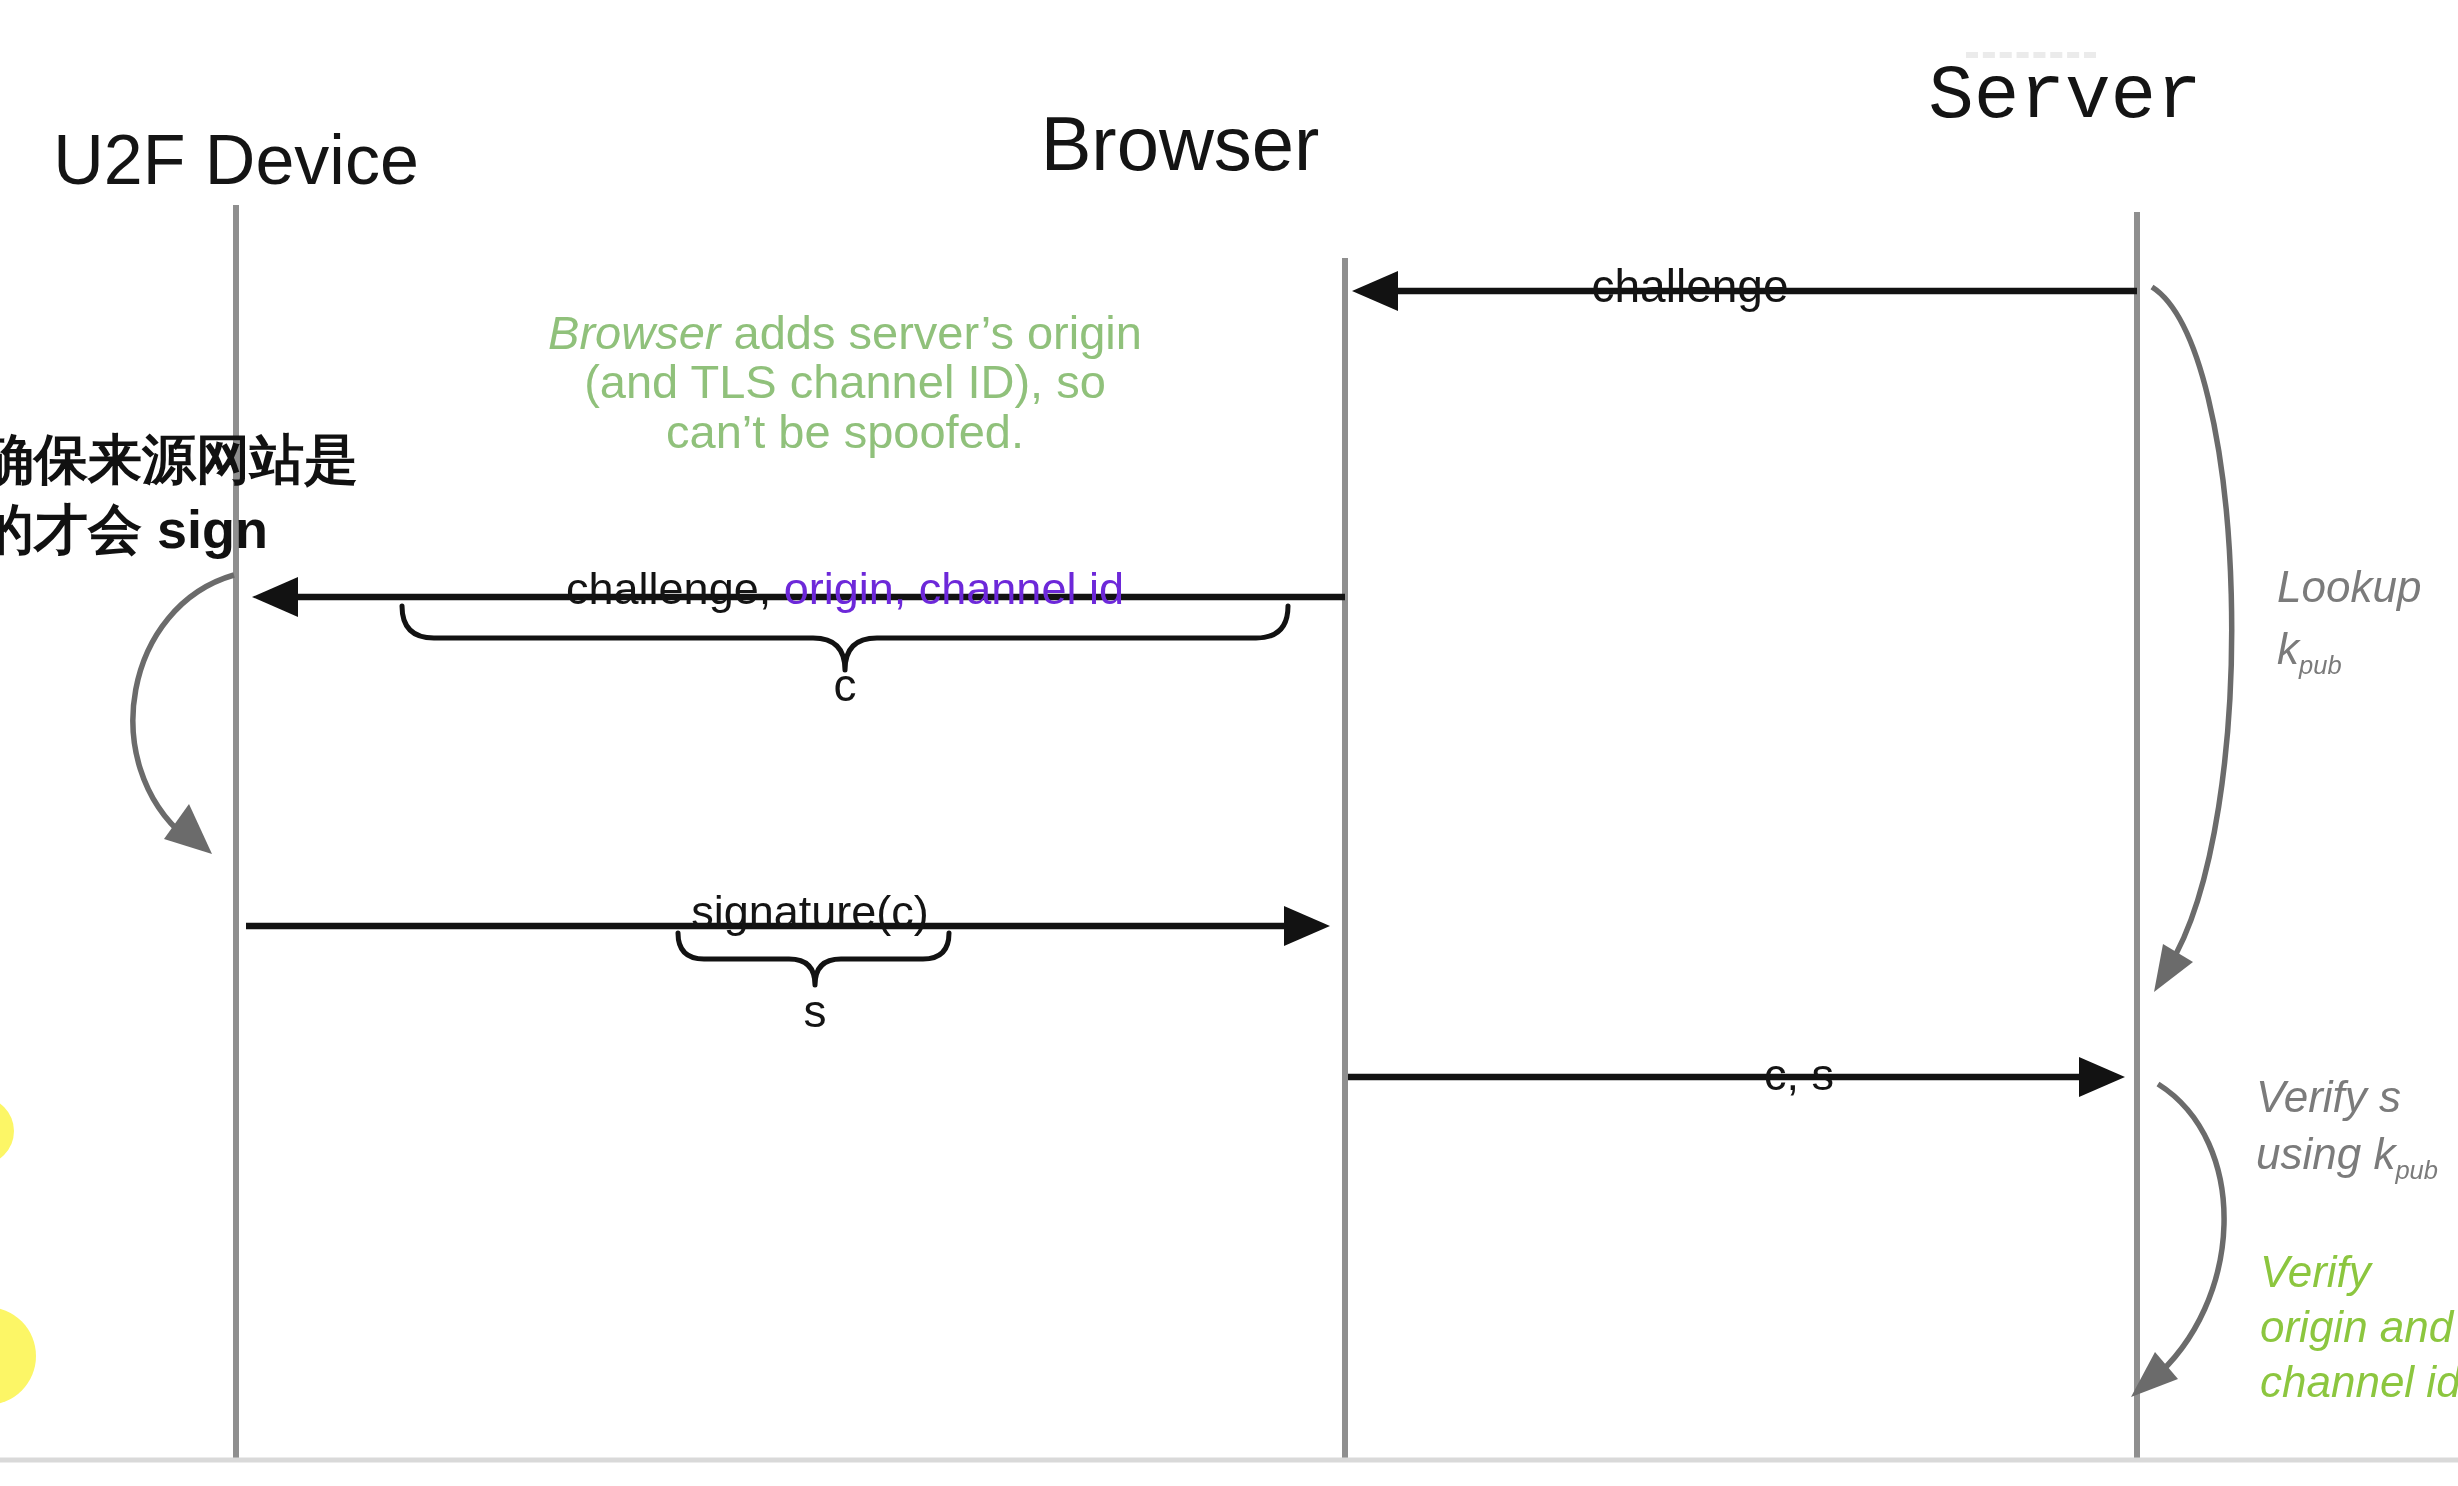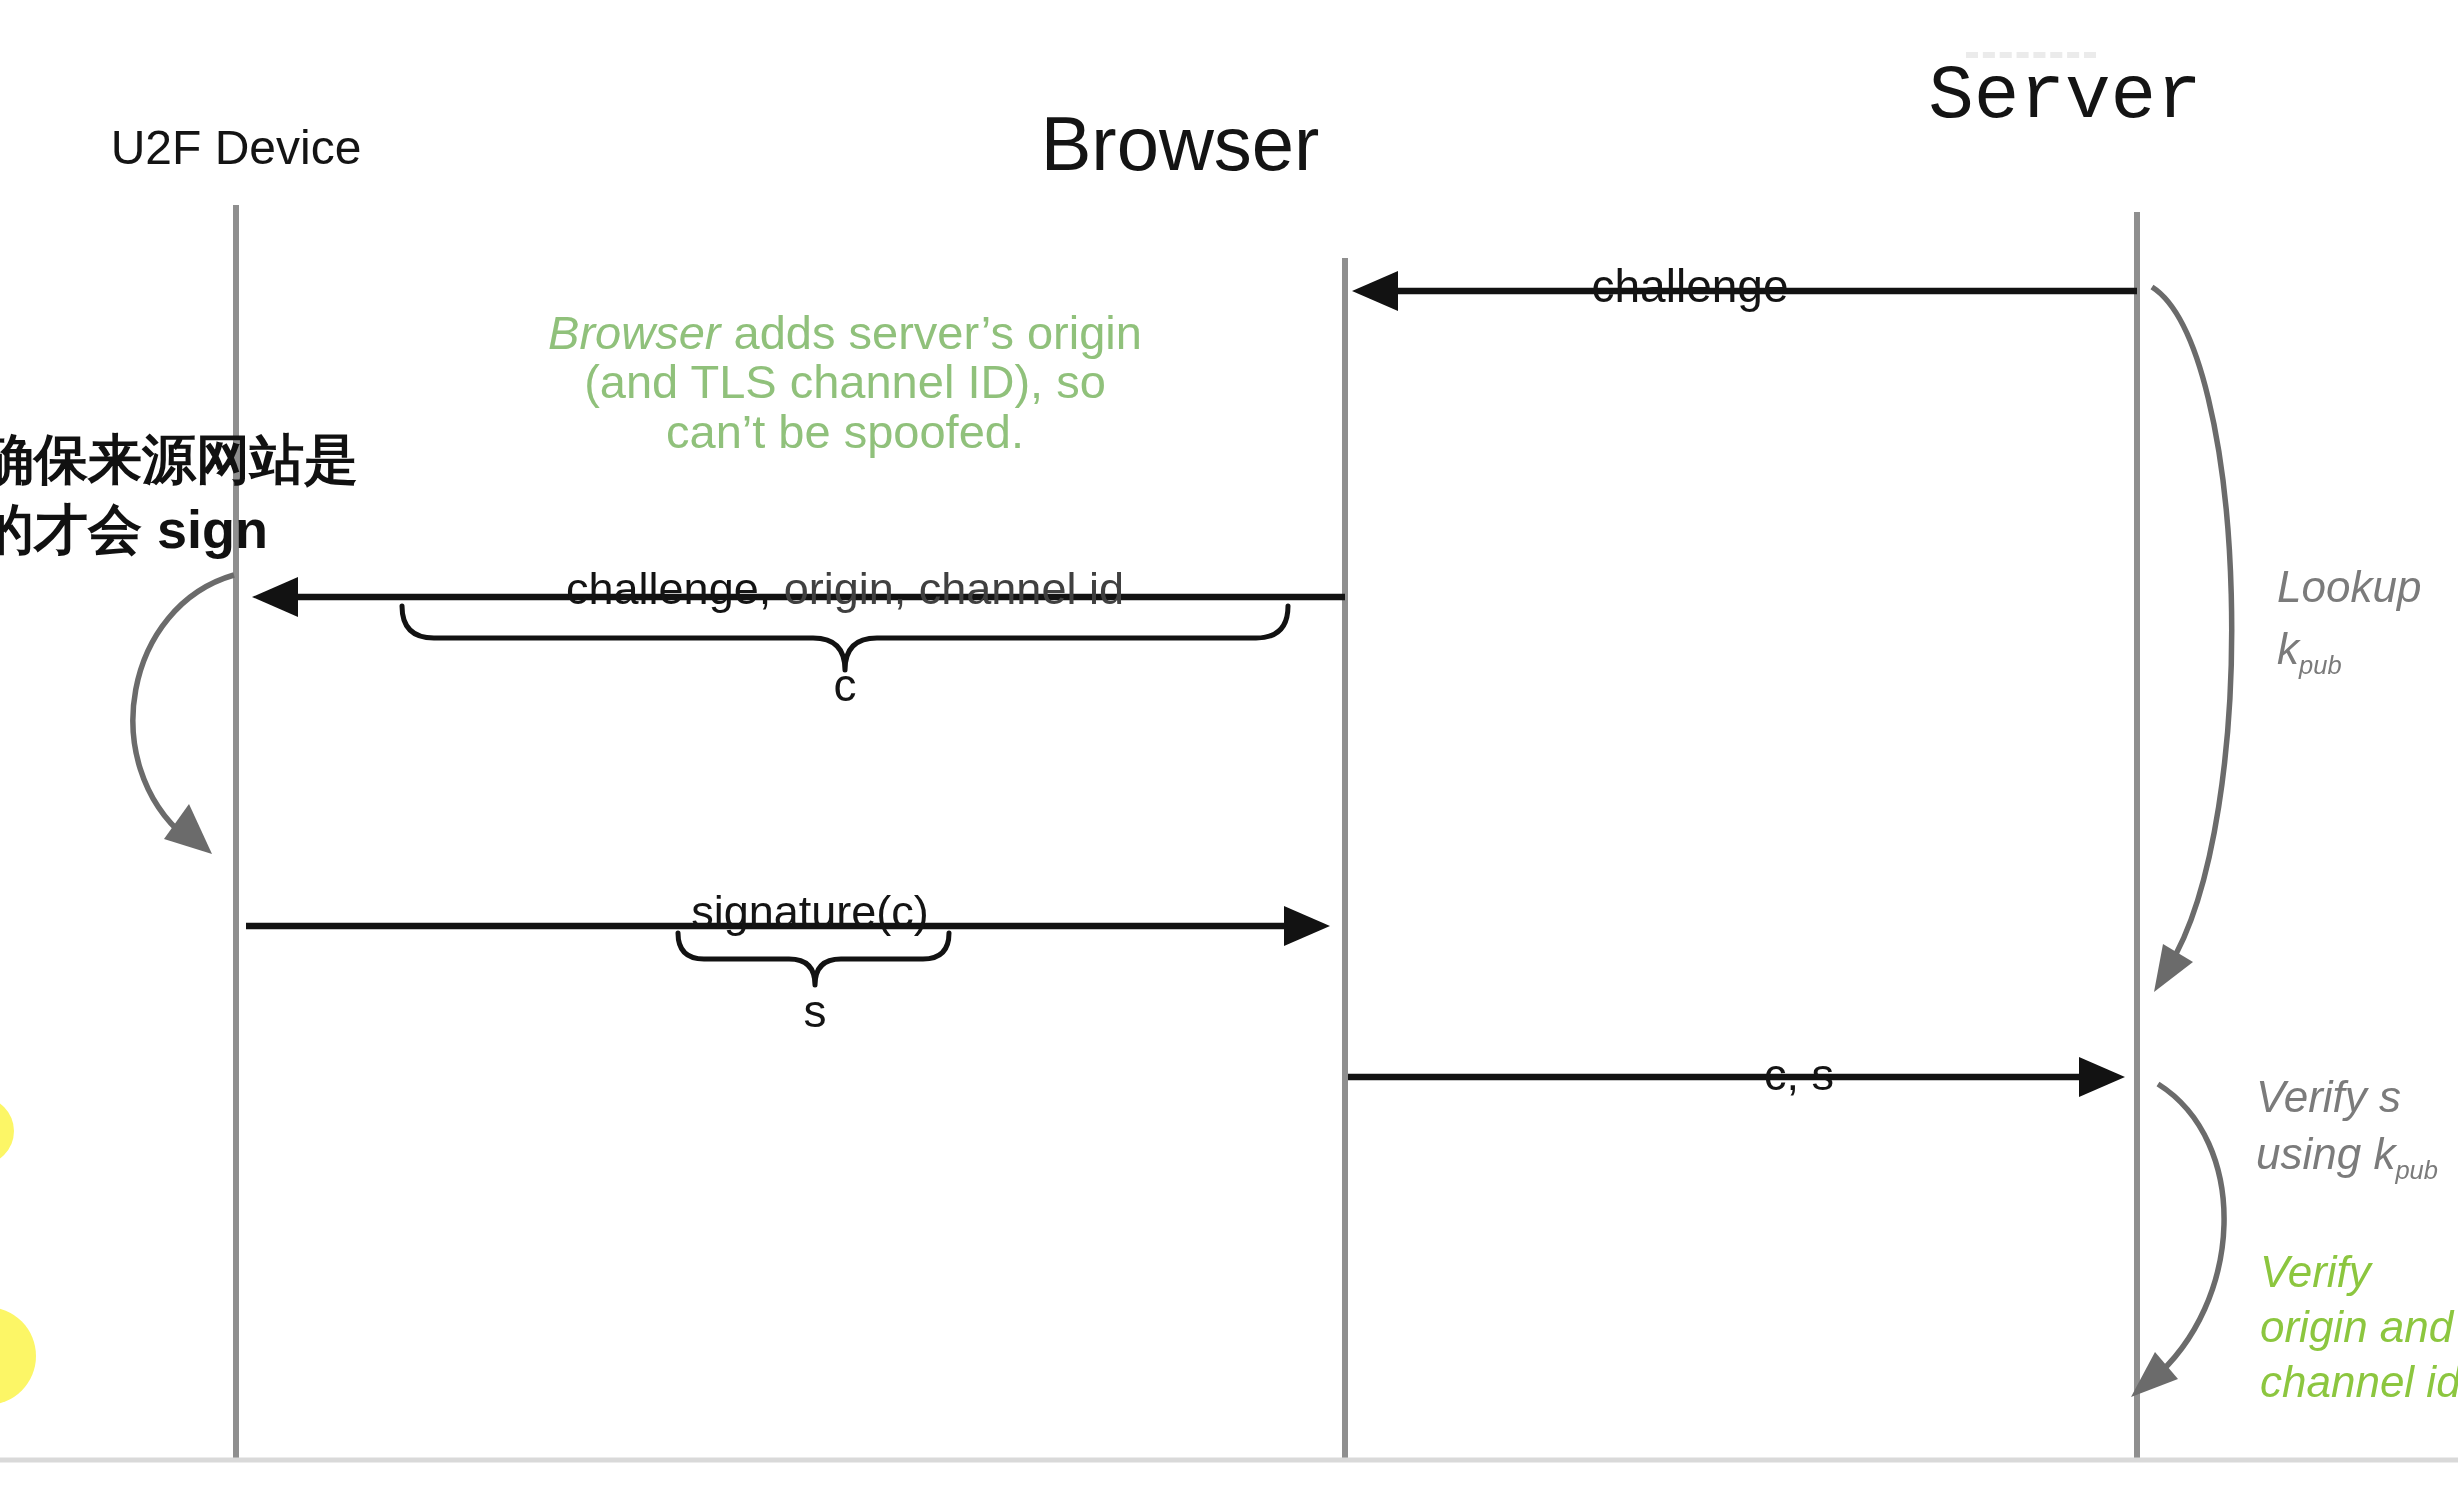--- a/index.html
+++ b/index.html
@@ -9,39 +9,39 @@
     height: 1486px;
     overflow: hidden;
     background: #ffffff;
     font-family: "Liberation Sans", sans-serif;
     color: #141414;
   }
   #stage .abs { position: absolute; }
   .svg-layer { position: absolute; left: 0; top: 0; width: 2458px; height: 1486px; }
 
   .actor-title { text-align: center; white-space: nowrap; color: #141414; }
-  .title-u2f     { left: 36px;   top: 120px; width: 400px; font-size: 48px; }
+  .title-u2f     { left: 36px;   top: 120px; width: 400px; font-size: 70px; }
   .title-browser { left: 980px;  top: 100px; width: 400px; font-size: 76px; }
   .title-server  { left: 1865px; top: 54px;  width: 400px; font-size: 76px; font-family: Liberation Mono, monospace; }
 
   .erased-remnant { left: 1966px; top: 52px; width: 130px; height: 0;
                     border-top: 6px dashed #ebebeb; }
 
   .msg-label { text-align: center; white-space: nowrap; font-size: 45px; color: #141414; margin-top: 43px; }
   .lbl-challenge { left: 1540px; top: 216px; width: 300px; font-size: 46px; }
   .lbl-msg2      { left: 430px;  top: 520px; width: 830px; }
   .lbl-signature { left: 655px;  top: 843px; width: 310px; }
   .lbl-cs        { left: 1634px; top: 1006px; width: 200px; text-align: right; }
   .lbl-c         { left: 795px;  top: 658px; width: 100px; font-size: 46px; text-align:center; }
   .lbl-s         { left: 765px;  top: 984px; width: 100px; font-size: 46px; text-align:center; }
 
   .green-note { left: 430px; top: 308px; width: 830px; text-align: center;
                 font-size: 47px; line-height: 1.05; color: #90c17b; white-space: nowrap; }
   .green-note .em { font-style: italic; }
-  .hl-green { color: #404040; }
+  .hl-green { color: #6d28d9; }
 
   .chinese-note { left: -20px; top: 424px; width: 500px; font-size: 54px;
                   font-weight: bold; line-height: 1.3; color: #111111; white-space: nowrap; }
 
   .annot { font-style: italic; color: #7b7b7b; white-space: nowrap; }
   .annot sub { font-size: 0.58em; font-style: italic; }
   .annot-sign   { left: 0px;    top: 656px;  font-size: 46px; line-height: 1.42; }
   .annot-lookup { left: 2260px; top: 556px;  font-size: 44px; line-height: 1.42; margin-left: 17px; }
   .annot-check  { left: 2256px; top: 1068px; font-size: 44px; line-height: 1.3; }
   .annot-verify { left: 2260px; top: 1244px; font-size: 44px; line-height: 1.25;

